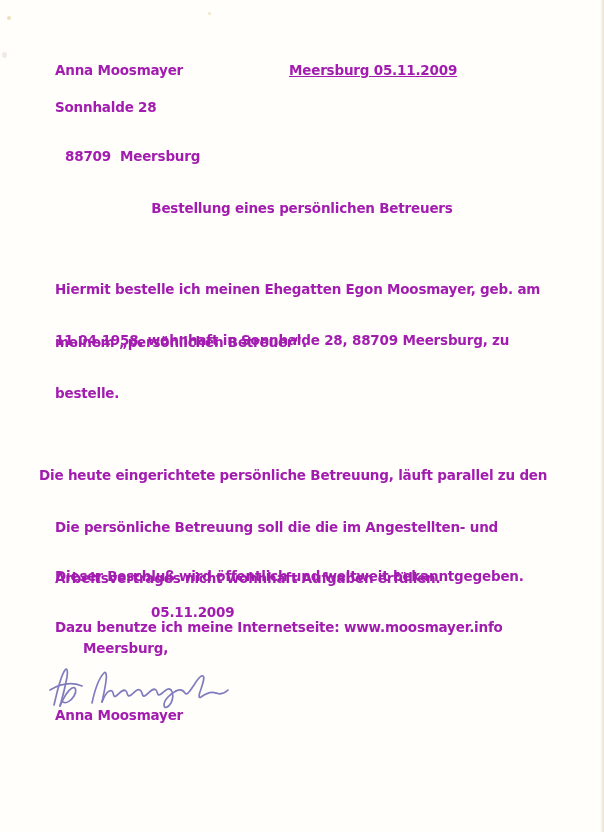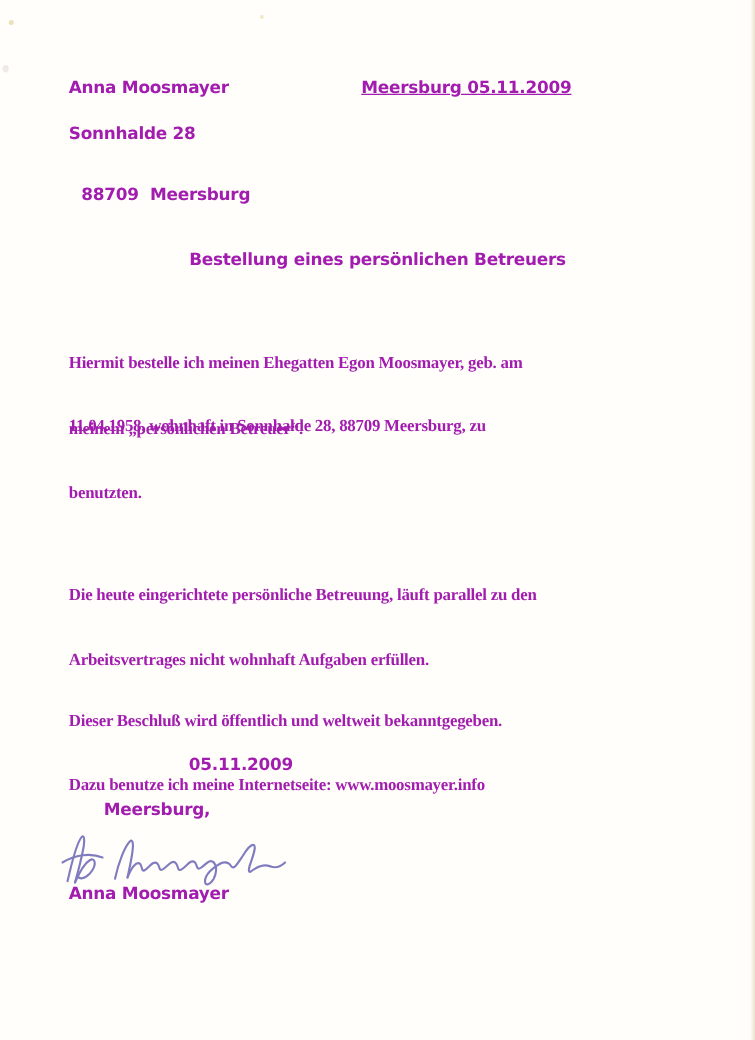--- a/index.html
+++ b/index.html
@@ -22,32 +22,32 @@
   .scan-edge-right {
     position: absolute; top: 0; right: 0; width: 4px; height: 832px;
     background: linear-gradient(to left, rgba(214,203,176,0.55), rgba(214,203,176,0));
   }
   .speck { position: absolute; border-radius: 50%; pointer-events: none; }
   .speck.s1 { left: 7px;  top: 16px; width: 4px; height: 4px; background: rgba(216,190,110,0.45); }
   .speck.s2 { left: 2px;  top: 52px; width: 5px; height: 6px; background: rgba(205,200,185,0.35); }
   .speck.s3 { left: 208px; top: 12px; width: 3px; height: 3px; background: rgba(222,196,120,0.4); }
 
   .abs { position: absolute; white-space: pre; }
-  .line { white-space: pre; line-height: 19px; font-family: Liberation Serif, serif; }
+  .line { white-space: pre; line-height: 19px; }
 
   .header-name   { left: 55px;  top: 62px; }
   .header-date   { left: 289px; top: 62px; text-decoration: underline; }
   .street        { left: 55px;  top: 99px; text-align: center; }
   .city          { left: 55px;  top: 148px; margin-left: 10px; }
   .title         { left: 0; top: 200px; width: 604px; text-align: center; white-space: pre; }
 
   .para-0 { left: 55px; top: 248px; }
   .para-1 { left: 55px; top: 301px; }
   .para-2 { left: 55px; top: 352px; }
-  .para-3 { left: 55px; top: 434px; }
+  .para-3 { left: 39px; top: 434px; }
   .para-4 { left: 55px; top: 486px; }
   .para-5 { left: 55px; top: 535px; }
 
   .closing-place { left: 55px;  top: 640px; margin-left: 28px; }
   .closing-date  { left: 151px; top: 604px; }
   .signature     { left: 46px;  top: 663px; width: 220px; height: 48px; }
   .signer-name   { left: 55px;  top: 707px; }
 </style>
 </head>
 <body>
@@ -68,28 +68,29 @@
   <div class="abs para-0">
     <div class="line">Hiermit bestelle ich meinen Ehegatten Egon Moosmayer, geb. am</div>
     <div class="line">11.04.1958, wohnhaft in Sonnhalde 28, 88709 Meersburg, zu</div>
   </div>
 
   <div class="abs para-1">
     <div class="line">meinem „persönlichen Betreuer“.</div>
   </div>
 
   <div class="abs para-2">
-    <div class="line">benutzten.</div>
+    <div class="line">bestelle.</div>
   </div>
 
   <div class="abs para-3">
     <div class="line">Die heute eingerichtete persönliche Betreuung, läuft parallel zu den</div>
   </div>
 
   <div class="abs para-4">
+    <div class="line">Die persönliche Betreuung soll die die im Angestellten- und</div>
     <div class="line">Arbeitsvertrages nicht wohnhaft Aufgaben erfüllen.</div>
   </div>
 
   <div class="abs para-5">
     <div class="line">Dieser Beschluß wird öffentlich und weltweit bekanntgegeben.</div>
     <div class="line">Dazu benutze ich meine Internetseite: www.moosmayer.info</div>
   </div>
 
   <div class="abs closing-place">Meersburg,</div>
   <div class="abs closing-date">05.11.2009</div>

